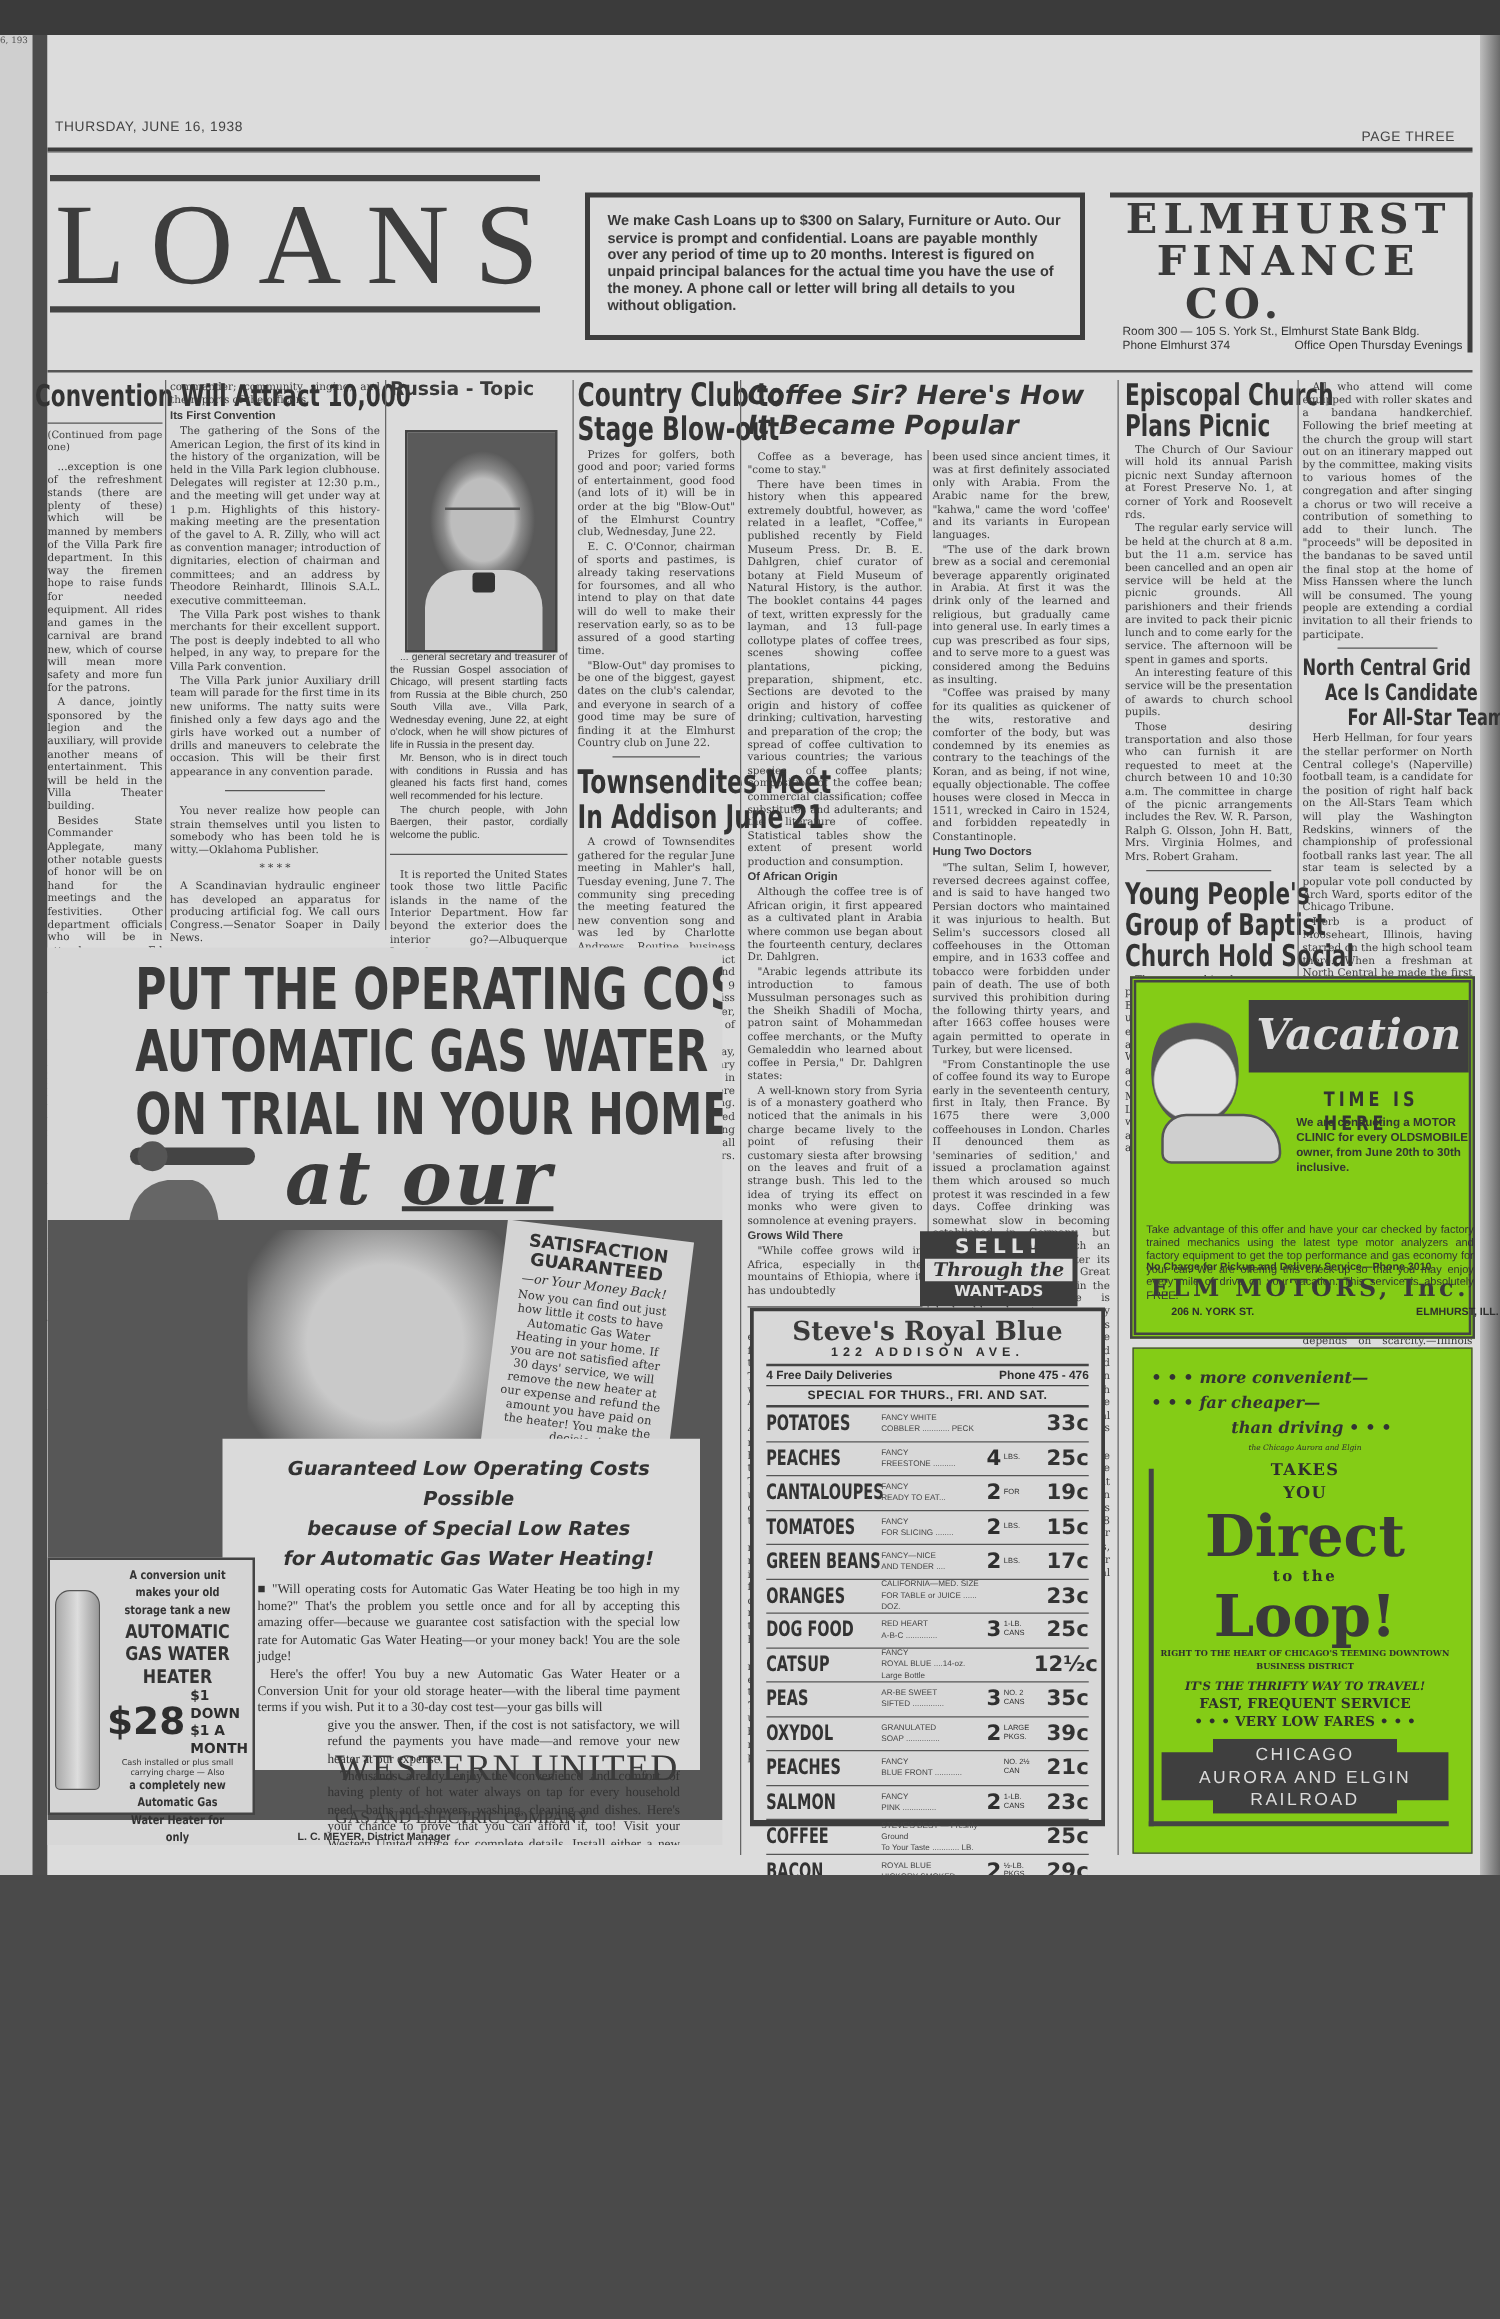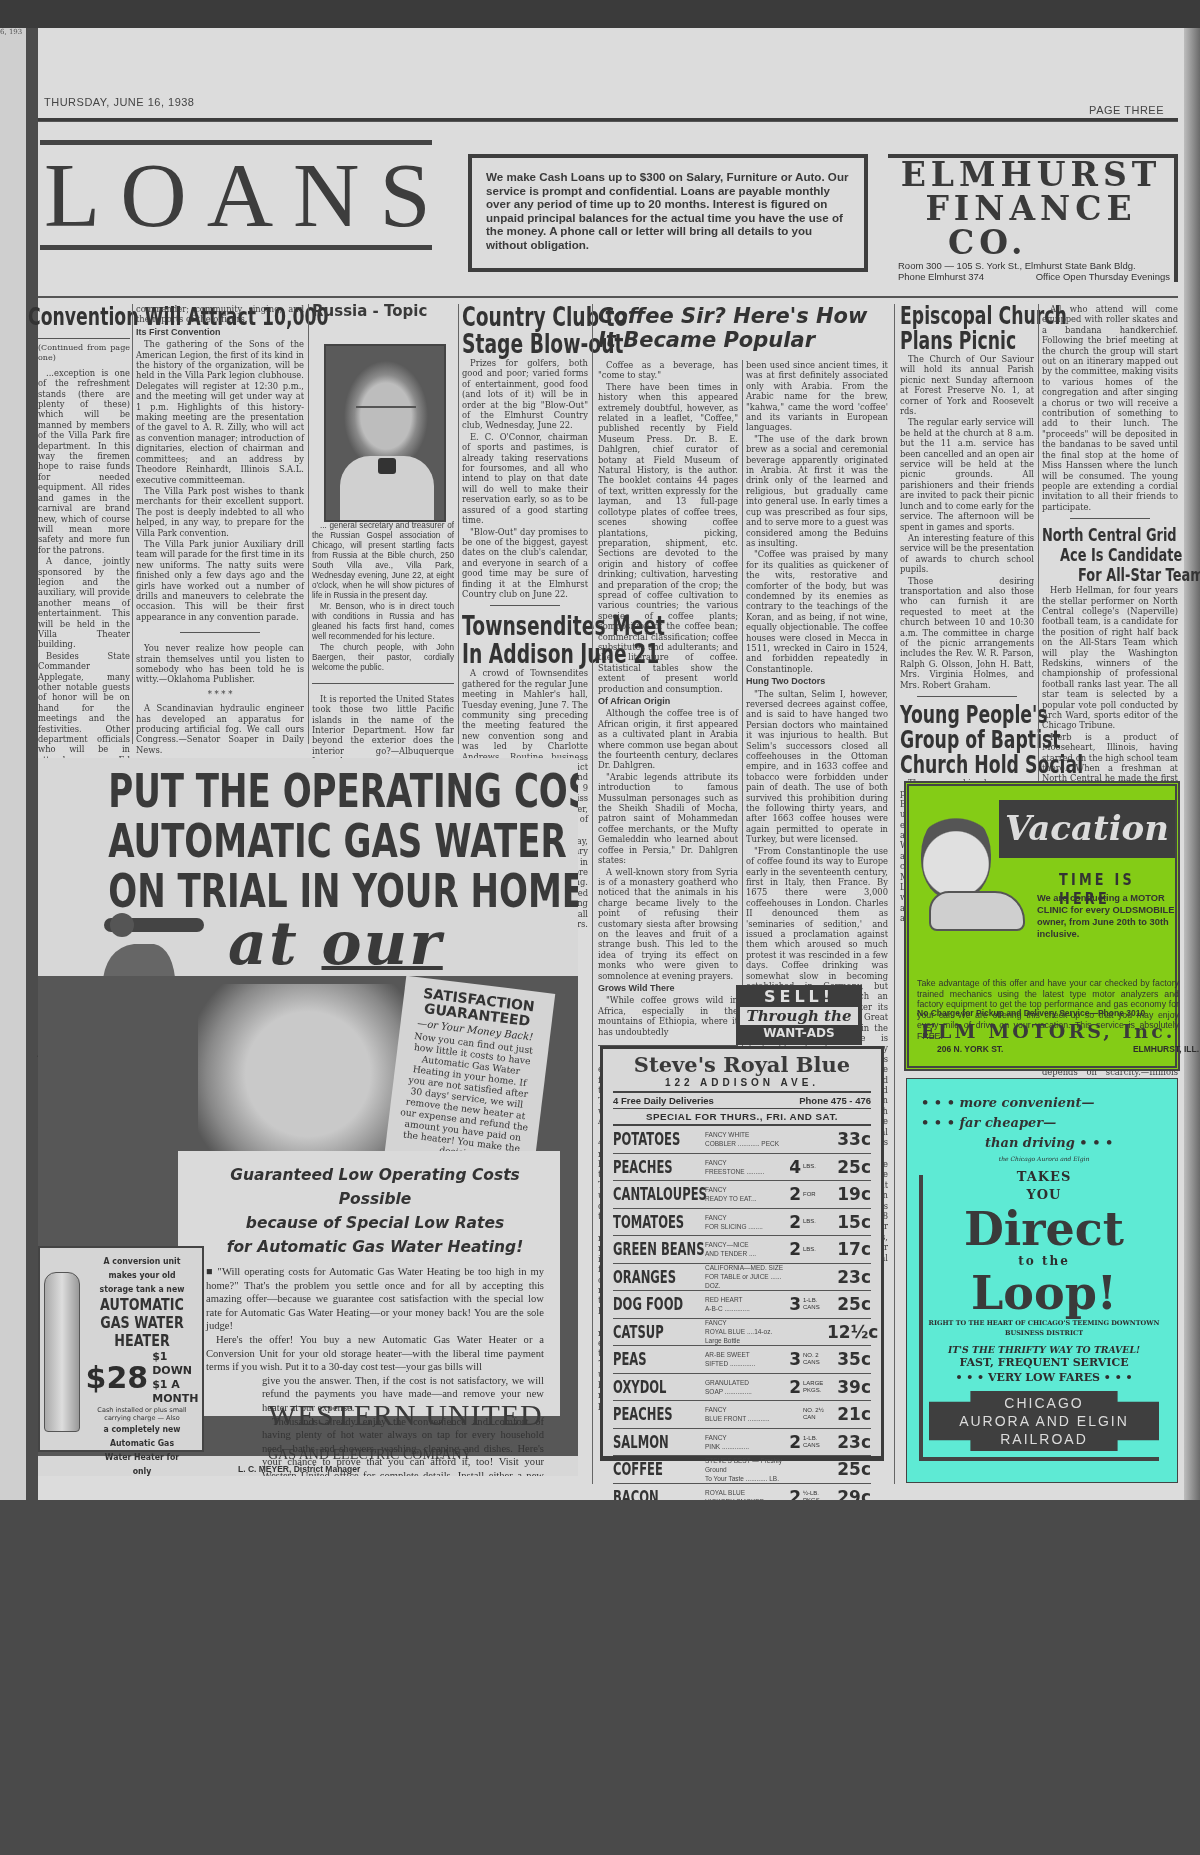--- a/index.html
+++ b/index.html
@@ -101,21 +101,21 @@
   .vac-face { position: absolute; left: 12px; top: 24px; width: 70px; height: 90px; border-radius: 50% 50% 45% 45%; background: radial-gradient(circle at 50% 60%, #e0e0e0 0 50%, #555 52%, #555 70%, transparent 72%); }
   .vac-car { position: absolute; left: 20px; top: 105px; width: 96px; height: 40px; border: 2px solid #555; border-radius: 20px 30px 8px 8px; background: #cfcfcf; }
   .vac-time { position: absolute; left: 150px; top: 84px; font-family: "DejaVu Sans", sans-serif; font-weight: bold; font-size: 16px; letter-spacing: 4px; transform: scaleX(.8); transform-origin: left; color: #333; }
   .vac-clinic { position: absolute; left: 128px; top: 106px; width: 140px; font-family: "Liberation Sans", sans-serif; font-weight: bold; font-size: 9.3px; line-height: 12px; color: #333; }
   .vac-body { position: absolute; left: 8px; top: 160px; width: 262px; font-family: "Liberation Sans", sans-serif; font-size: 8.8px; line-height: 10.5px; text-align: justify; color: #333; margin-top: 32px; }
   .vac-pickup { position: absolute; left: 8px; top: 222px; width: 262px; font-family: "Liberation Sans", sans-serif; font-weight: bold; font-size: 8.5px; color: #333; }
   .vac-co { position: absolute; left: 8px; top: 234px; width: 262px; text-align: center; font-family: "DejaVu Serif", serif; font-weight: bold; font-size: 19px; letter-spacing: 3px; color: #3a3a3a; }
   .vac-addr { position: absolute; left: 8px; top: 258px; width: 262px; display: flex; justify-content: space-between; font-family: "Liberation Sans", sans-serif; font-weight: bold; font-size: 8.5px; margin-left: 20px; }
 
   
-  .rr { position: absolute; left: 880px; top: 1066px; width: 276px; height: 394px; border: 1px solid #444; background: #5eead4; padding: 14px 10px 0 14px; }
+  .rr { position: absolute; left: 880px; top: 1066px; width: 276px; height: 394px; border: 1px solid #444; background: #84cc16; padding: 14px 10px 0 14px; }
   .rr-bar { position: absolute; left: 12px; top: 96px; width: 4px; height: 286px; background: #444; }
   .rr-bar2 { position: absolute; left: 12px; top: 378px; width: 240px; height: 4px; background: #444; }
   .rr-ital { font-family: "DejaVu Serif", serif; font-style: italic; font-weight: bold; font-size: 13px; line-height: 20px; color: #333; }
   .rr-small { font-family: "DejaVu Serif", serif; font-style: italic; font-size: 6px; text-align: center; margin: 2px 0 6px; }
   .rr-takes { font-family: "DejaVu Serif", serif; font-weight: bold; font-size: 13px; line-height: 18px; text-align: center; letter-spacing: 1px; }
   .rr-direct { font-family: "DejaVu Serif", serif; font-weight: bold; font-size: 46px; line-height: 50px; text-align: center; color: #3a3a3a; }
   .rr-tothe { font-family: "DejaVu Serif", serif; font-weight: bold; font-size: 12px; text-align: center; letter-spacing: 2px; }
   .rr-heart { font-family: "DejaVu Serif", serif; font-weight: bold; font-size: 6.5px; line-height: 10px; text-align: center; }
   .rr-thrifty { font-family: "DejaVu Serif", serif; font-style: italic; font-weight: bold; font-size: 9.3px; text-align: center; margin-top: 6px; }
   .rr-fast { font-family: "DejaVu Serif", serif; font-weight: bold; font-size: 11px; line-height: 15px; text-align: center; }

